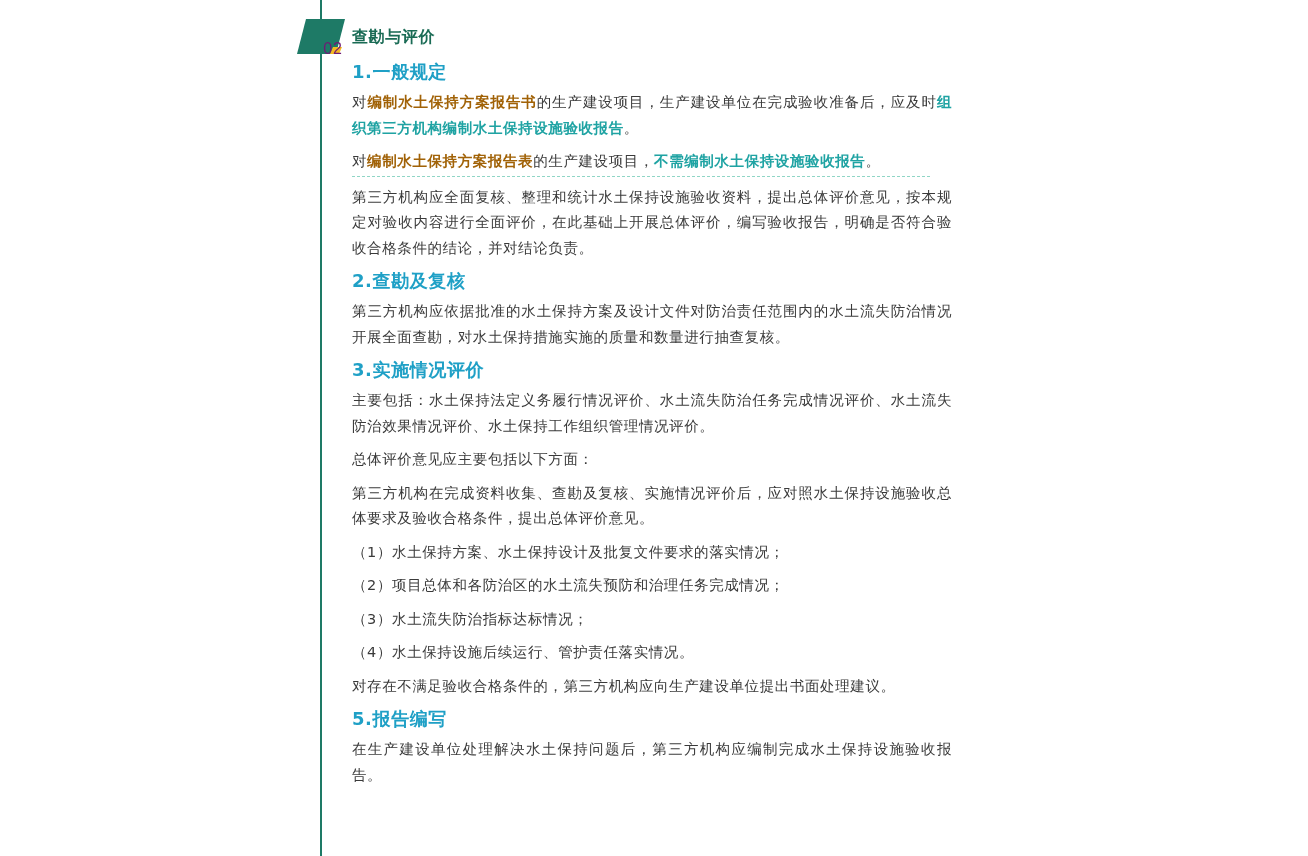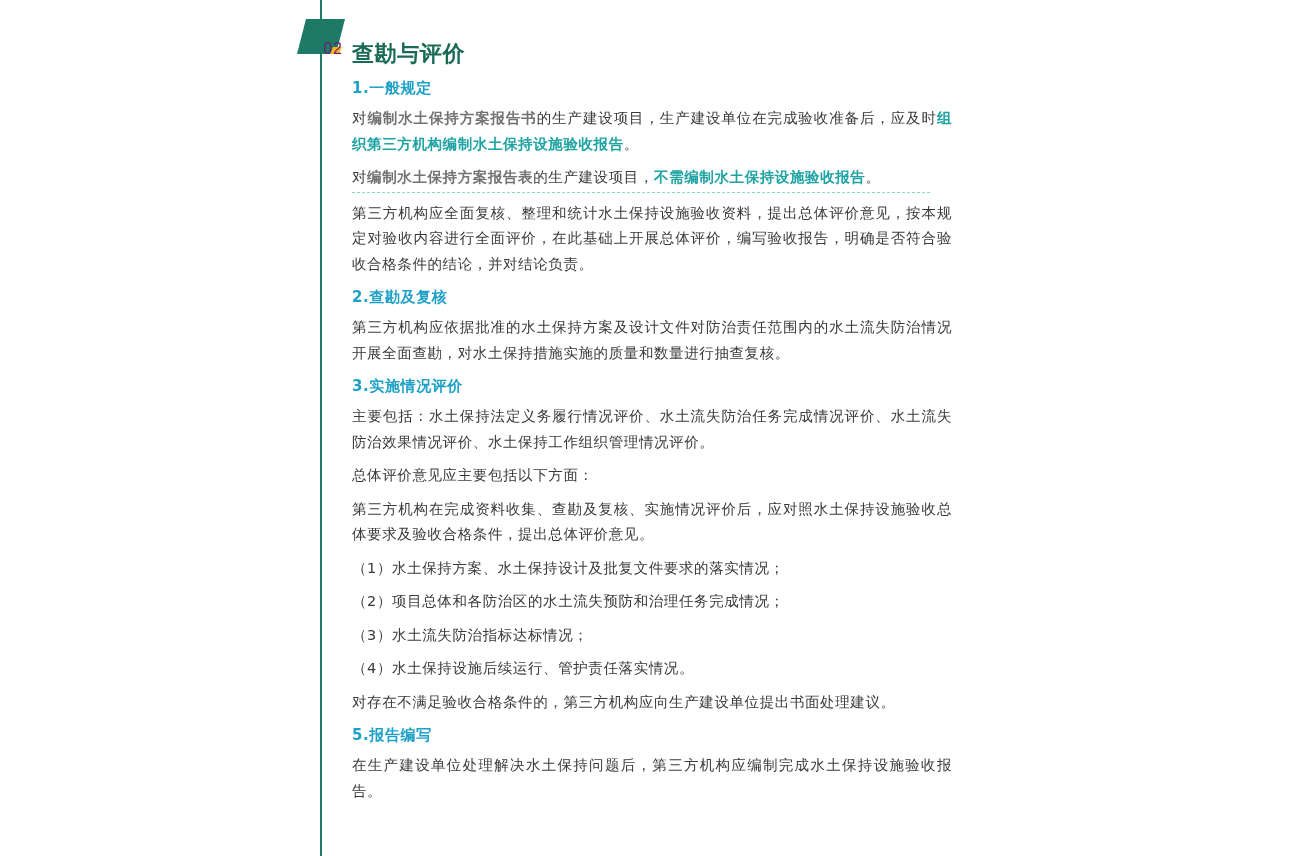--- a/index.html
+++ b/index.html
@@ -17,27 +17,27 @@
   .badge-text {
     position: absolute; left: 0; top: 12px; width: 46px; height: 35px; line-height: 35px;
     text-align: right; color: #701a75; font-size: 16px; letter-spacing: 1px;
     font-family: "Liberation Sans", sans-serif;
   }
   .content {
     position: absolute; left: 352px; top: 24px; width: 600px;
     font-size: 14.5px; color: #3a3a3a; letter-spacing: 0.6px;
   }
   .section-title {
-    font-size: 22px; font-weight: bold; color: #1a6b55; line-height: 28px; margin: 16px 0 8px 0;
+    font-size: 16px; font-weight: bold; color: #1a6b55; line-height: 28px; margin: 0 0 8px 0; font-family: Liberation Mono, monospace;
   }
   .sub {
-    font-size: 15px; font-weight: bold; color: #1fa0c6; line-height: 24px; margin: 0 0 6px 0;
+    font-size: 18px; font-weight: bold; color: #1fa0c6; line-height: 24px; margin: 0 0 6px 0;
   }
   p { margin: 0 0 8px 0; line-height: 25.5px; text-align: justify; }
-  .red { color: #737373; font-weight: bold; }
+  .red { color: #a16207; font-weight: bold; }
   .teal { color: #1fa3a3; font-weight: bold; }
   .dashed { border-bottom: 1px dashed #8fd6c6; display: inline-block; padding-bottom: 1px; width: 578px; }
   .item { margin-bottom: 8px; }
 </style>
 </head>
 <body>
 
 <div class="vline"></div>
 
 <div class="badge">

